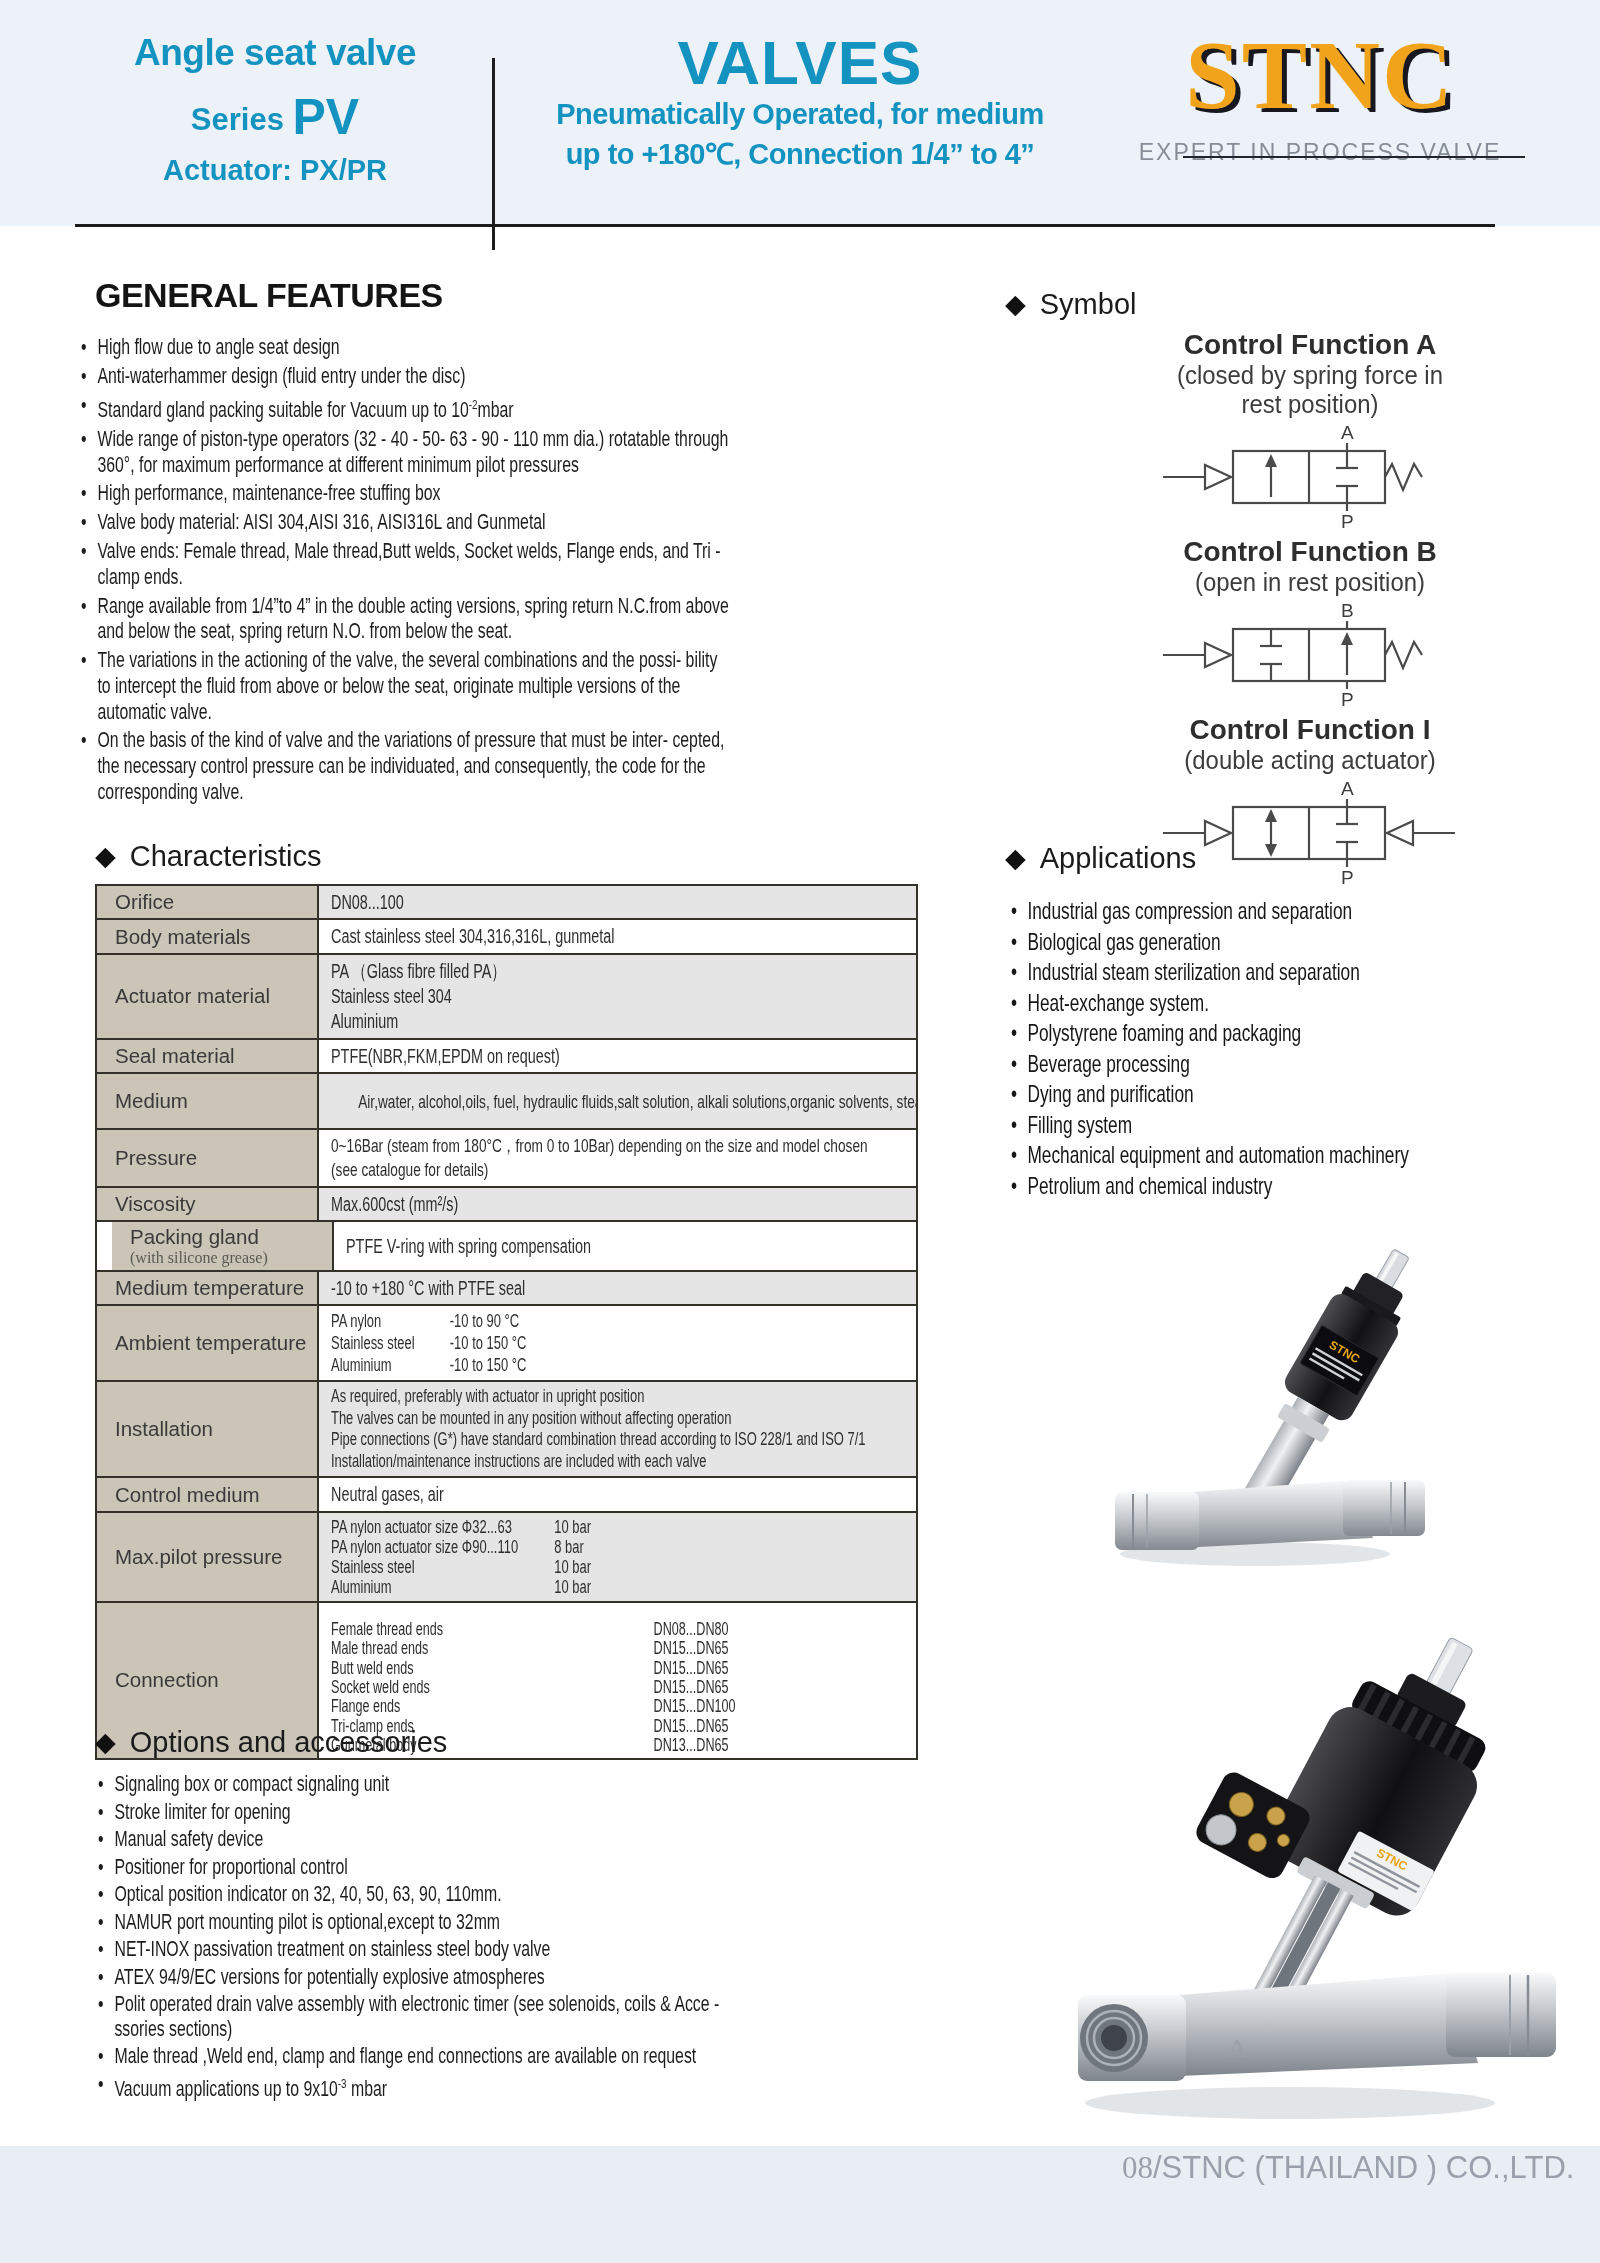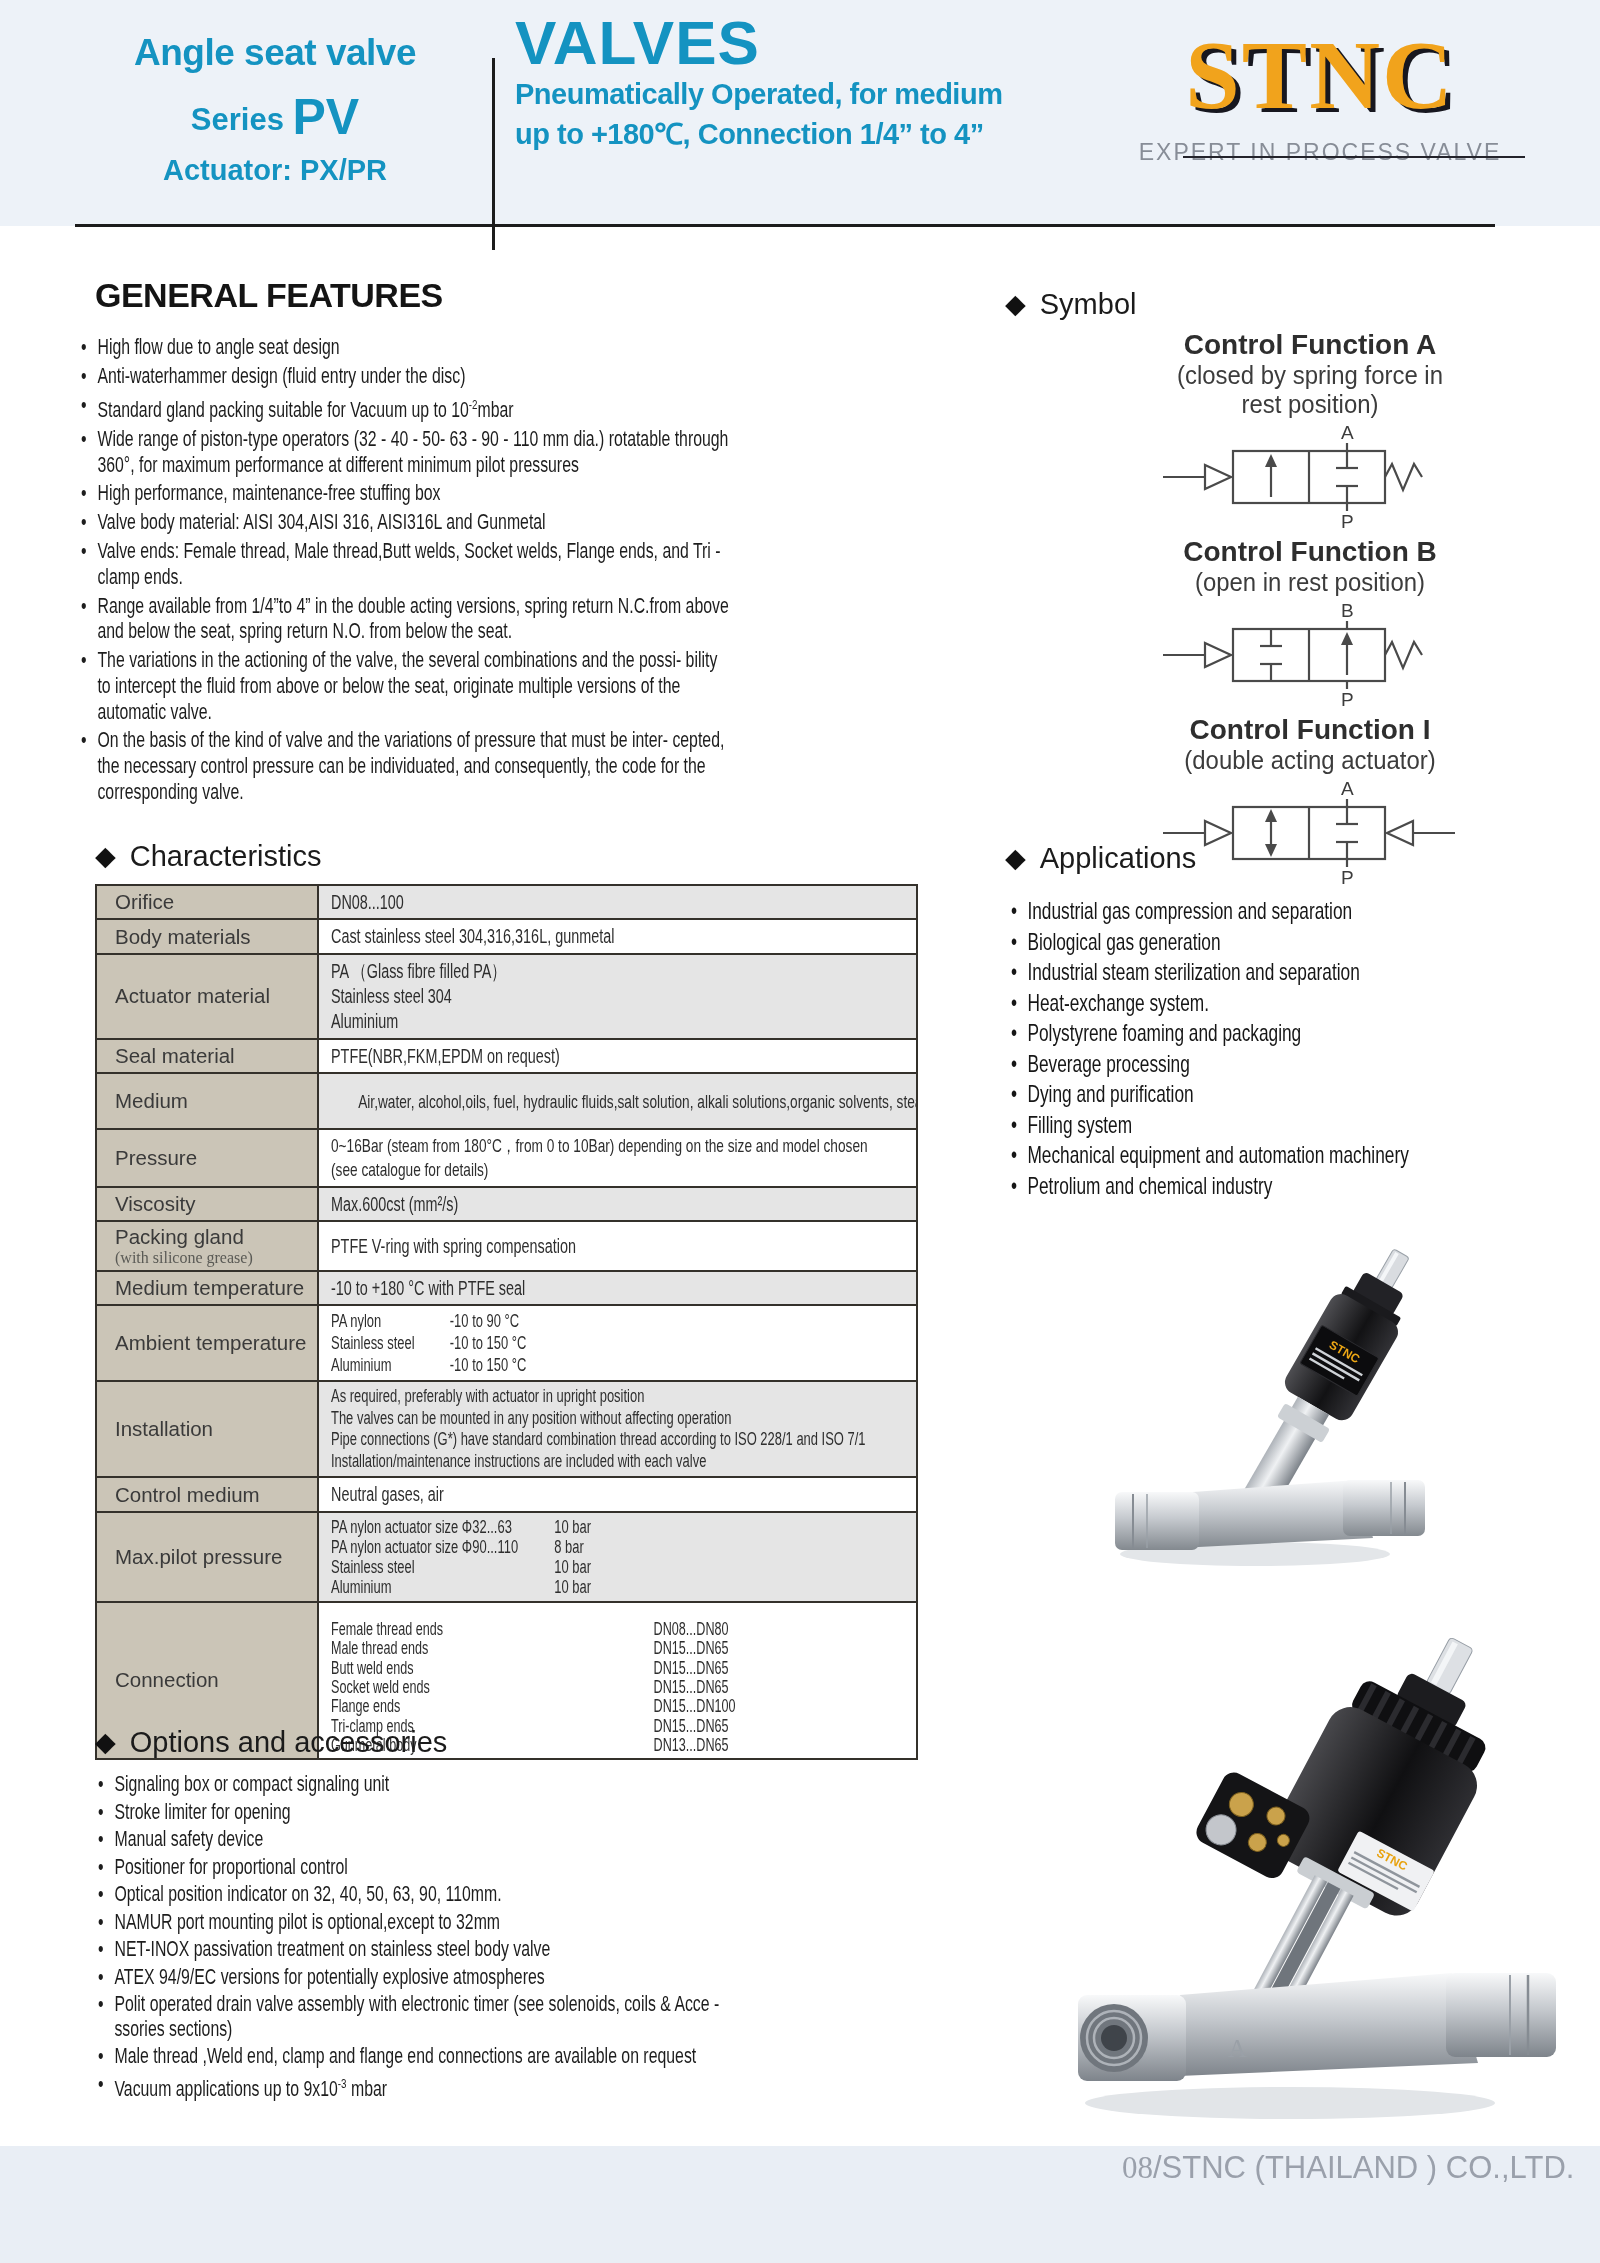--- a/index.html
+++ b/index.html
@@ -11,21 +11,21 @@
   .bottom-band { position:absolute; left:0; top:2146px; width:1600px; height:117px; background:#e9eef5; }
   .header-rule { position:absolute; left:75px; top:224px; width:1420px; height:3px; background:#1c1c1c; }
   .header-divider { position:absolute; left:492px; top:58px; width:3px; height:192px; background:#1c1c1c; }
 
   
   .hdr-left { position:absolute; left:70px; top:32px; width:410px; text-align:center; color:#1493c1; font-weight:bold; }
   .hdr-left .l1 { font-size:37px; letter-spacing:-0.5px; }
   .hdr-left .l2 { margin-top:14px; font-size:31px; }
   .hdr-left .l2 .pv { font-size:50px; vertical-align:-4px; }
   .hdr-left .l3 { margin-top:8px; font-size:29px; }
-  .hdr-center { position:absolute; left:515px; top:12px; width:570px; color:#1493c1; font-weight:bold; }
+  .hdr-center { position:absolute; left:515px; top:32px; width:570px; text-align:center; color:#1493c1; font-weight:bold; }
   .hdr-center .t { font-size:62px; letter-spacing:1px; line-height:1.0; }
   .hdr-center .s1 { font-size:29px; margin-top:4px; letter-spacing:-0.5px; }
   .hdr-center .s2 { font-size:29px; margin-top:2px; letter-spacing:-0.5px; }
   .hdr-right { position:absolute; left:1095px; top:24px; width:450px; text-align:center; }
   .hdr-right .logo { font-family:"Liberation Serif", serif; font-weight:bold; font-size:98px; line-height:1.05; color:#f1a31c; text-shadow:5px 4px 0 #17171f; letter-spacing:2px; }
   .logo-underline { position:absolute; left:1183px; top:156px; width:342px; height:2px; background:#23232b; }
   .hdr-right .tagline { margin-top:12px; font-size:23px; color:#878d97; letter-spacing:2px; }
 
   
   .cz { transform:scaleX(0.72); transform-origin:0 0; }
@@ -251,21 +251,21 @@
         <div>(see catalogue for details)</div>
       </div>
         </div>
     </div>
     <div class="trow" style="min-height:30px;">
       <div class="tlab">Viscosity</div>
       <div class="tval bgb">
           <div class="cz">Max.600cst (mm²/s)</div>
         </div>
     </div>
-    <div class="trow" style="min-height:48px;">
+    <div class="trow" style="min-height:48px;padding-left:15px;">
       <div class="tlab">
         <div>Packing gland</div>
         <div class="note">(with silicone grease)</div>
       </div>
       <div class="tval bgw">
           <div class="cz">PTFE V-ring with spring compensation</div>
         </div>
     </div>
     <div class="trow" style="min-height:30px;">
       <div class="tlab">Medium temperature</div>

